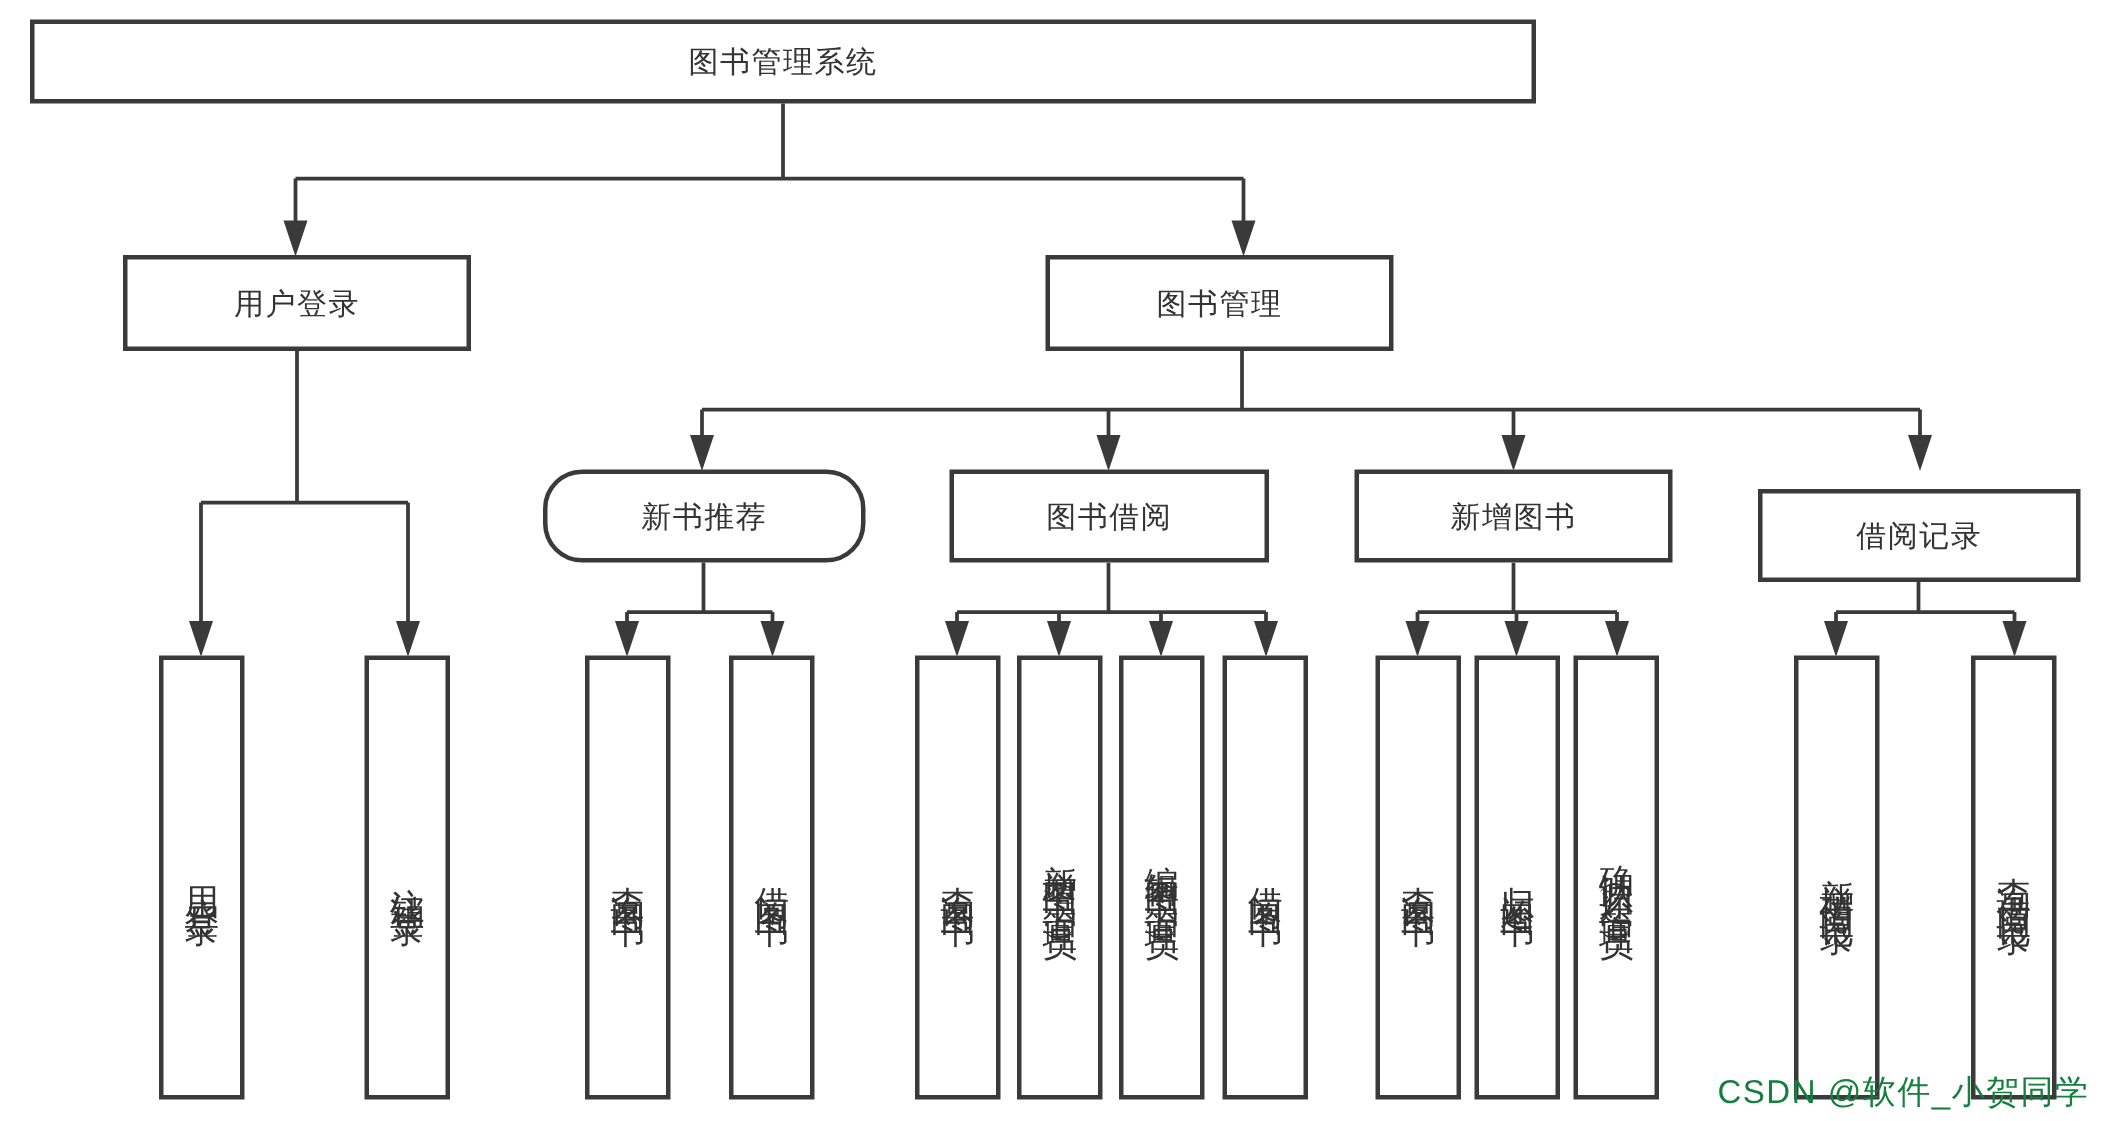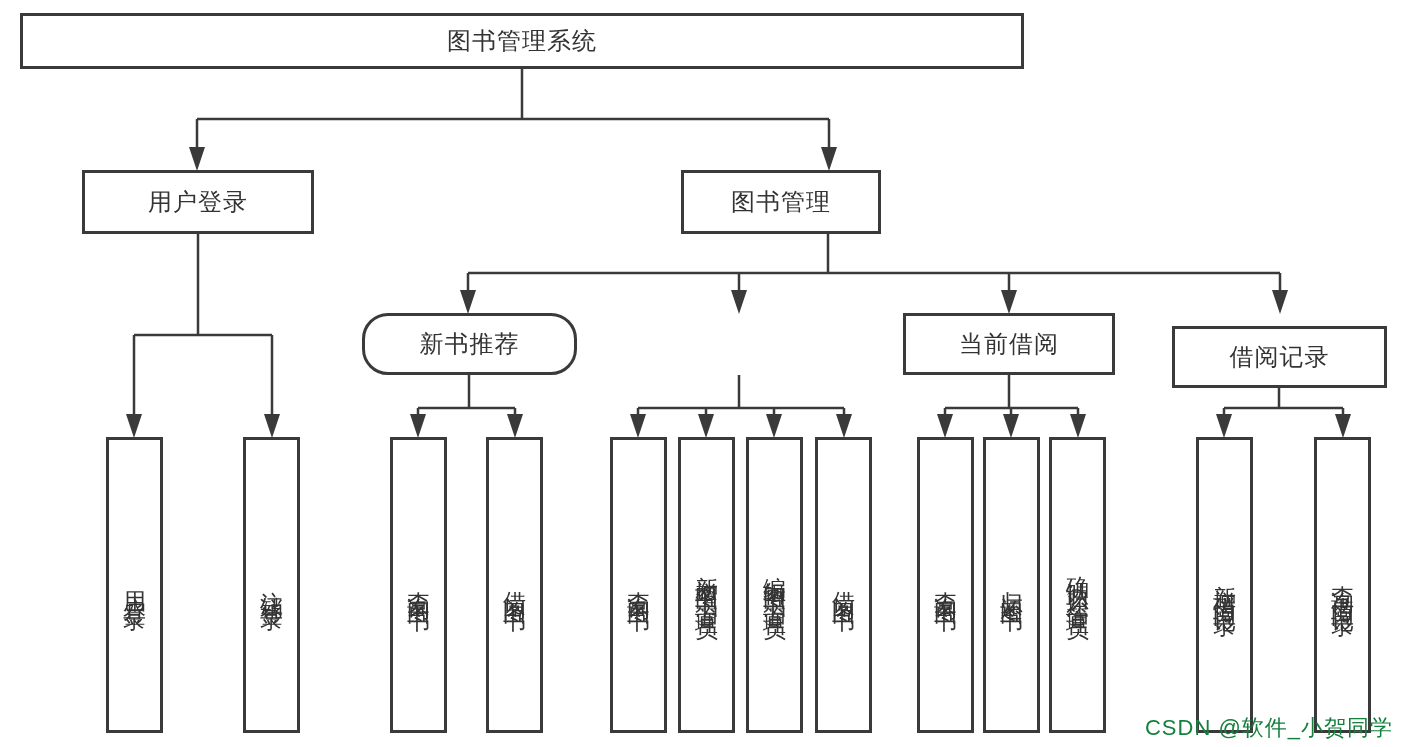--- a/index.html
+++ b/index.html
@@ -31,21 +31,21 @@
     box-sizing: border-box;
     background: #ffffff;
     border: 3px solid #3a3a3a;
     display: flex;
     align-items: center;
     justify-content: center;
     text-align: center;
     color: #333333;
   }
   .node.h-label {
-    font-size: 24px;
+    font-size: 20px;
     letter-spacing: 1px;
   }
   .node.leaf {
     writing-mode: vertical-rl;
     font-size: 23px;
     letter-spacing: 6px;
     line-height: 1;
   }
   .watermark {
     position: absolute;
@@ -91,24 +91,25 @@
       <path d="M1003 414 L1019 414 L1011 438 Z"></path>
       <path d="M1070 414 L1086 414 L1078 438 Z"></path>
       <path d="M1216 414 L1232 414 L1224 438 Z"></path>
       <path d="M1335 414 L1351 414 L1343 438 Z"></path>
     </g>
   </svg>
 
   <div class="node h-label" style="left:20px; top:13px; width:1004px; height:56px;">图书管理系统</div>
 
   <div class="node h-label" style="left:82px; top:170px; width:232px; height:64px;">用户登录</div>
-  <div class="node h-label" style="left:681px; top:170px; width:200px; height:64px;">图书管理</div>
+  <div class="node h-label" style="left:697px; top:170px; width:232px; height:64px;">图书管理</div>
 
   <div class="node h-label" style="left:362px; top:313px; width:215px; height:62px;border-radius:26px;">新书推荐</div>
-  <div class="node h-label" style="left:903px; top:313px; width:212px; height:62px;">当前借阅</div>
+  <div class="node h-label" style="left:633px; top:313px; width:213px; height:62px;">图书借阅</div>
+  <div class="node h-label" style="left:903px; top:313px; width:212px; height:62px;">新增图书</div>
   <div class="node h-label" style="left:1172px; top:313px; width:215px; height:62px;margin-top:13px;">借阅记录</div>
 
   <div class="node leaf" style="left:106px; top:437px; width:57px; height:296px;">用户登录</div>
   <div class="node leaf" style="left:243px; top:437px; width:57px; height:296px;">注销登录</div>
 
   <div class="node leaf" style="left:390px; top:437px; width:57px; height:296px;">查询图书</div>
   <div class="node leaf" style="left:486px; top:437px; width:57px; height:296px;">借阅图书</div>
 
   <div class="node leaf" style="left:610px; top:437px; width:57px; height:296px;">查询图书</div>
   <div class="node leaf" style="left:678px; top:437px; width:57px; height:296px;">新增图书（管理员）</div>

